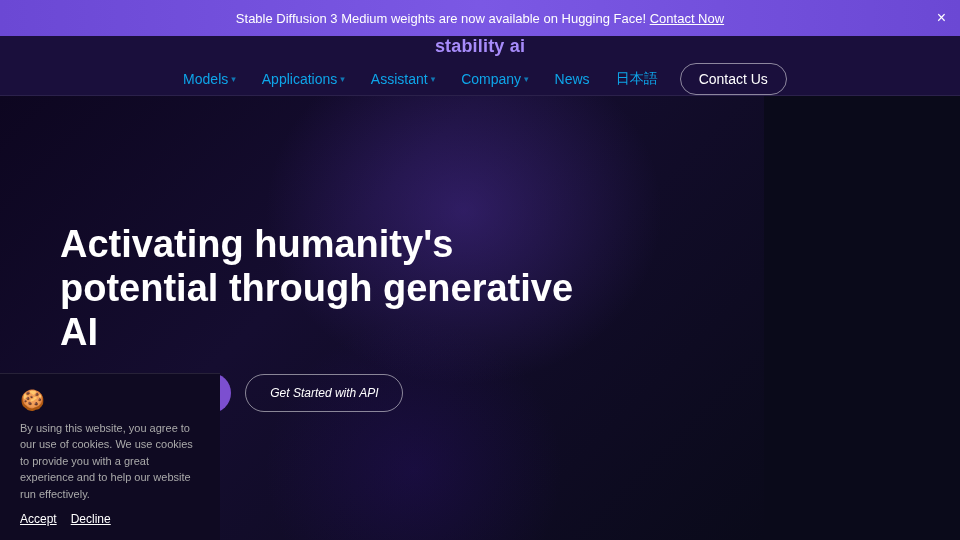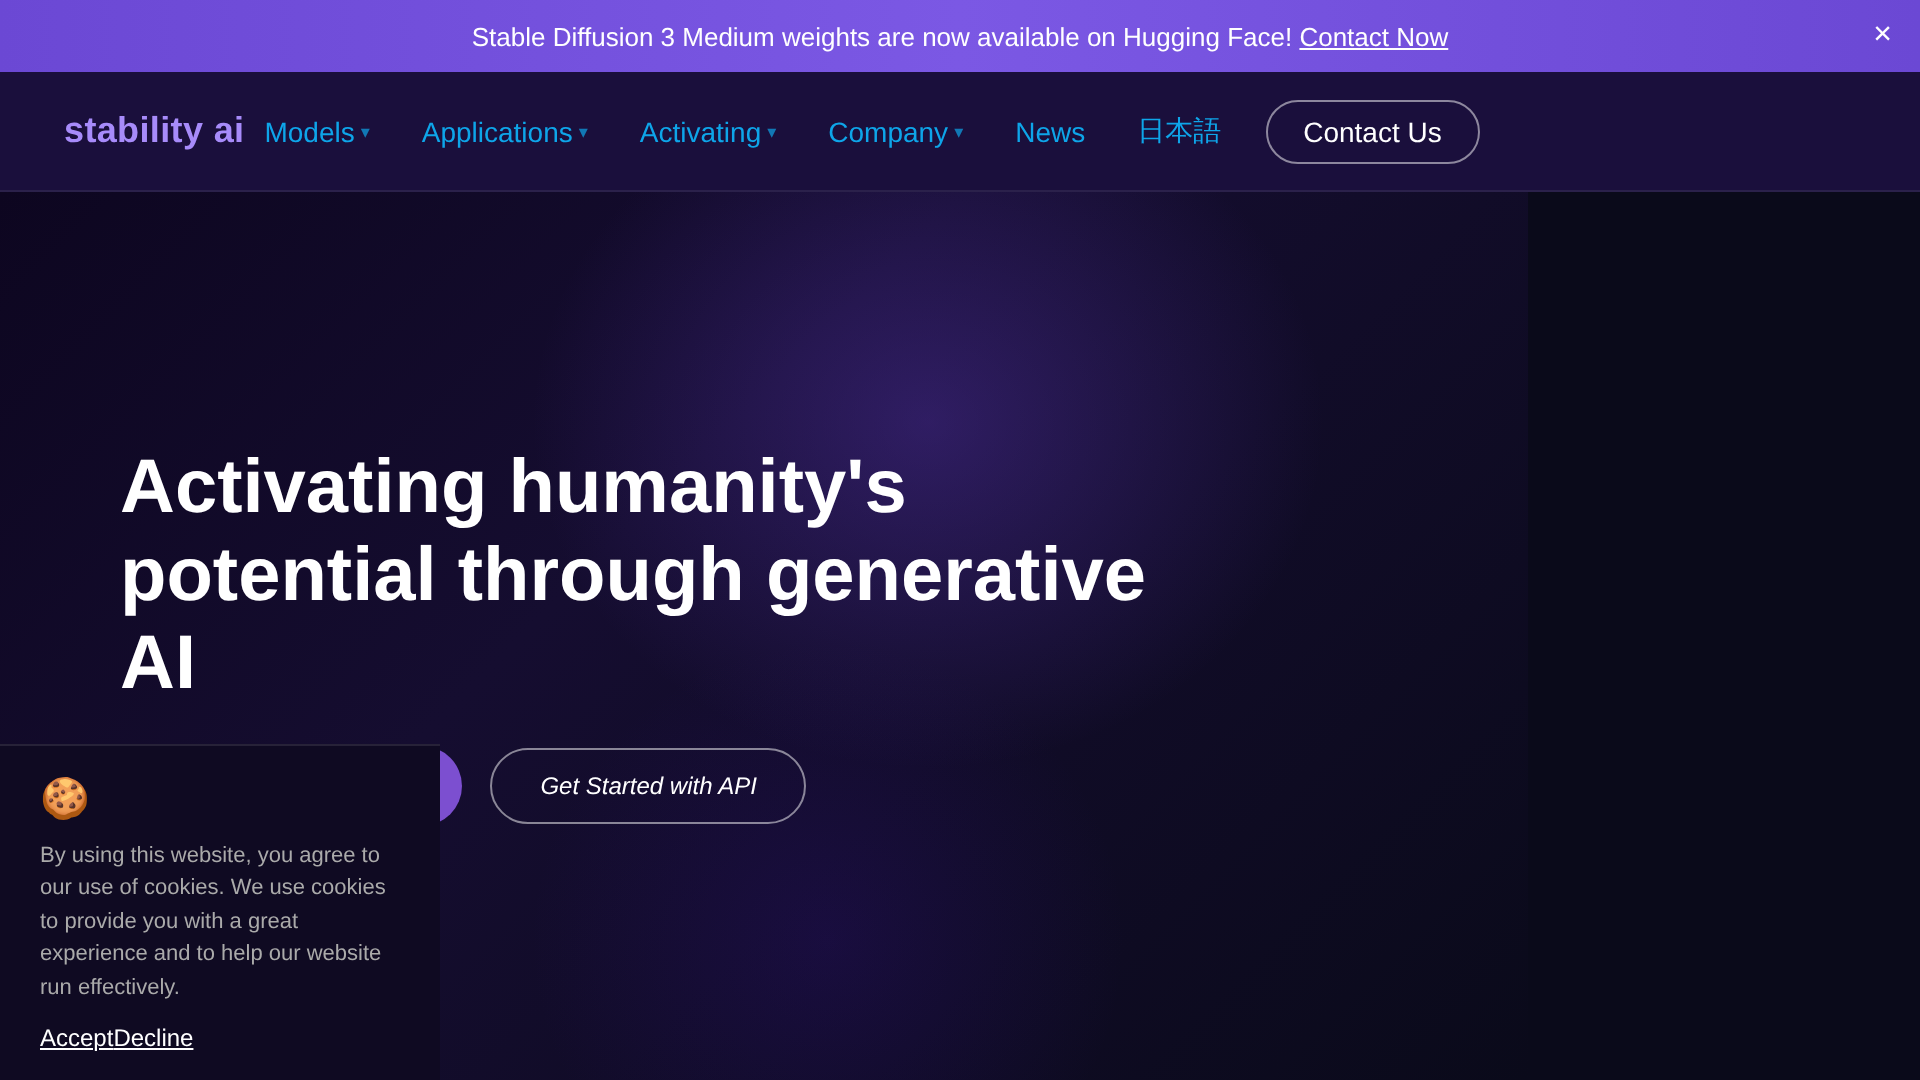--- a/index.html
+++ b/index.html
@@ -41,23 +41,24 @@
       color: #fff;
       text-decoration: underline;
     }
 
     
     #navbar {
       background: #1a0f3c;
       height: 60px;
       display: flex;
       align-items: center;
-      justify-content: flex-start;
+      justify-content: space-between;
       padding: 0 32px;
       border-bottom: 1px solid rgba(255,255,255,0.08);
+      flex-direction: column;
     }
     #logo {
       font-size: 18px;
       font-weight: 700;
       color: #fff;
       letter-spacing: 0.01em;
     }
     #logo span {
       color: #a78bfa;
     }
@@ -207,20 +208,21 @@
       display: block;
     }
     #cookie-text {
       font-size: 11px;
       color: #aaa;
       line-height: 1.5;
       margin-bottom: 10px;
     }
     #cookie-buttons {
       display: flex;
+      gap: 14px;
       align-items: center;
     }
     .cookie-btn {
       font-size: 12px;
       color: #fff;
       background: none;
       border: none;
       cursor: pointer;
       padding: 0;
       text-decoration: underline;
@@ -244,21 +246,21 @@
   <div id="nav-links">
     <button class="nav-item">
       <span>Models</span>
       <span class="chevron">▾</span>
     </button>
     <button class="nav-item">
       <span>Applications</span>
       <span class="chevron">▾</span>
     </button>
     <button class="nav-item">
-      <span>Activating</span>
+      <span>Assistant</span>
       <span class="chevron">▾</span>
     </button>
     <button class="nav-item">
       <span>Company</span>
       <span class="chevron">▾</span>
     </button>
     <button class="nav-item">
       <span>News</span>
     </button>
     <button class="nav-item">

